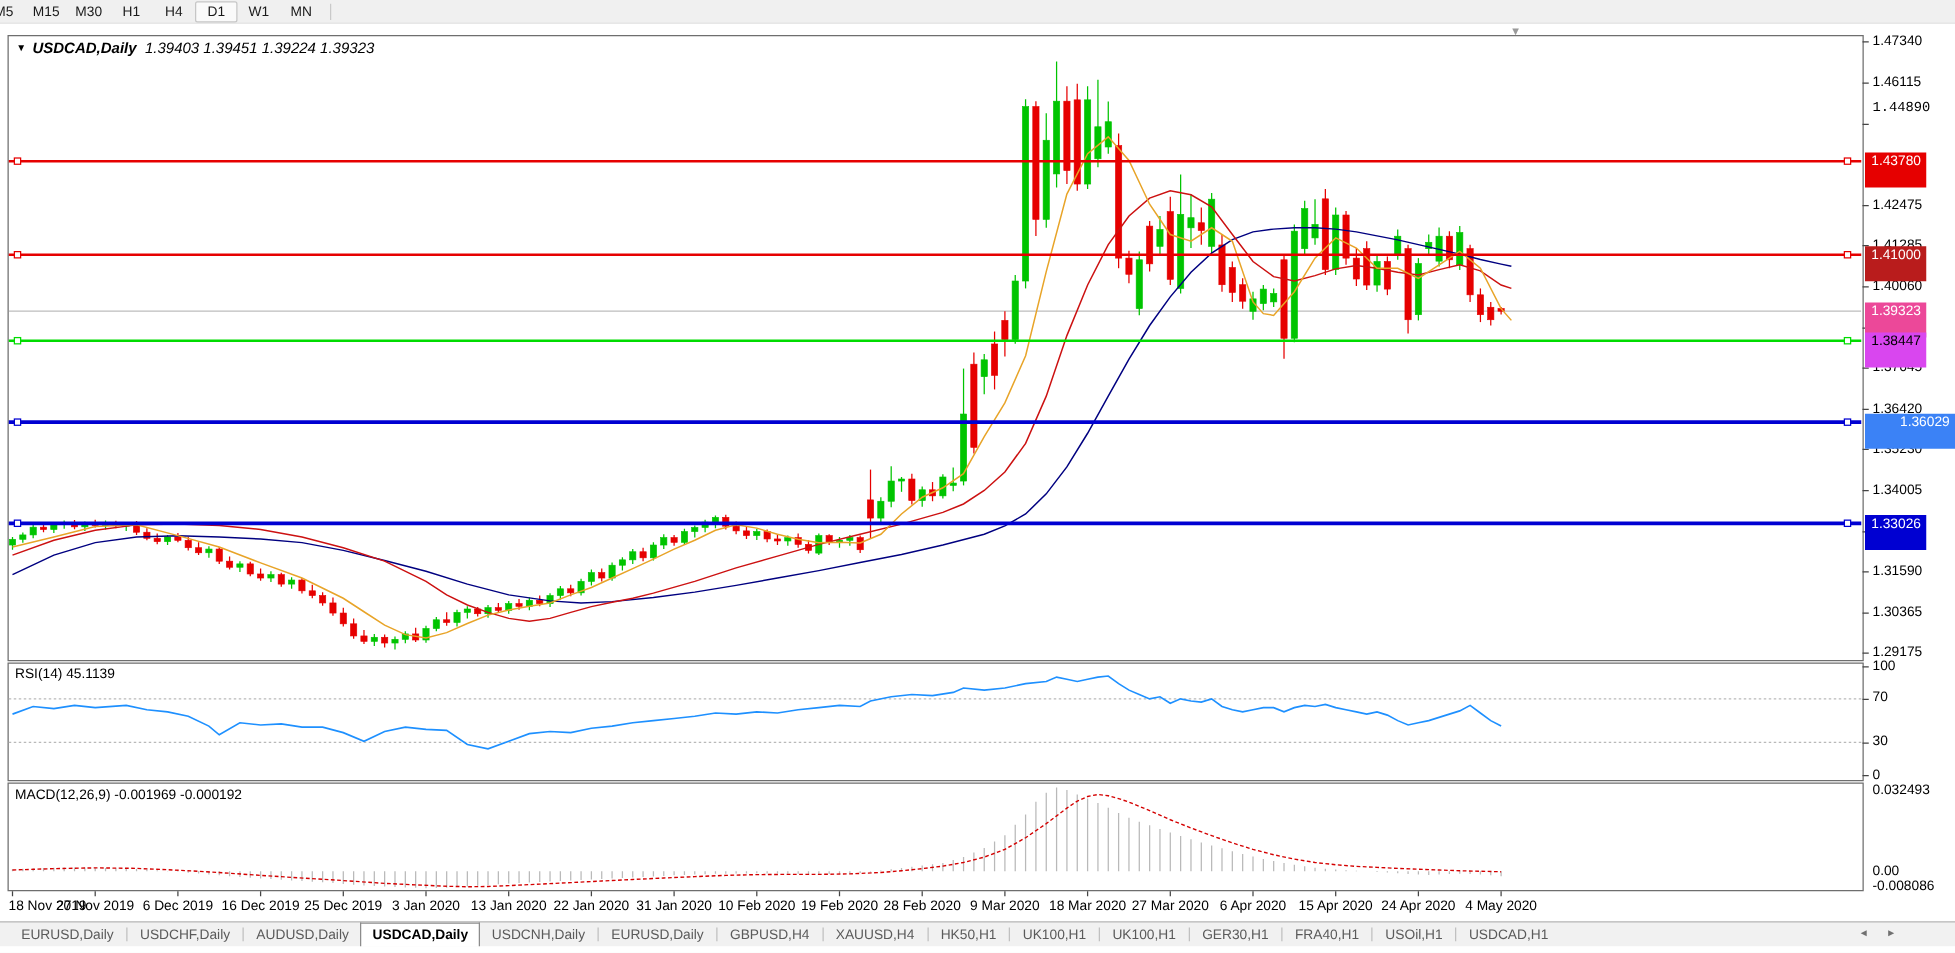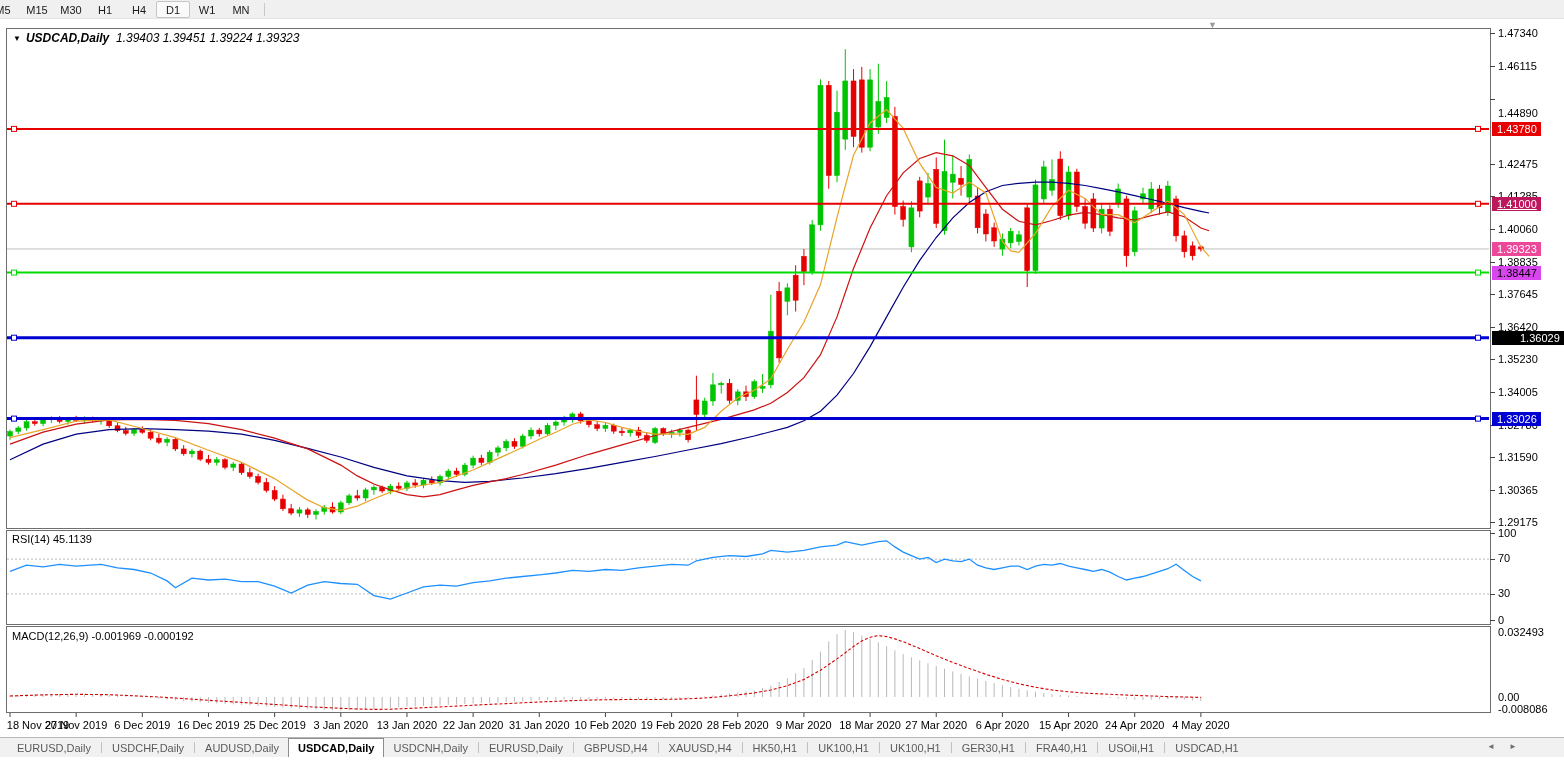--- a/index.html
+++ b/index.html
@@ -19,21 +19,21 @@
   
   .ovl { position:absolute; font-size:11px; color:#000; white-space:nowrap; }
   #chart-title { left:13px; top:31px; font-size:12px; font-weight:700; color:#000;font-style:italic; }
   #chart-title .dd { font-size:8px; position:relative; top:-1px; margin-right:5px; }
   #rsi-label { left:12px; top:533px; font-size:11px; }
   #macd-label { left:12px; top:630px; font-size:11px; }
   #scroll-marker { position:absolute; left:1208px; top:20px; font-size:9px; color:#9a9a9a; }
   
   .axis-label { position:absolute; left:1498px; font-size:11px; color:#000; }
   .axis-tick { position:absolute; left:1490px; width:5px; height:1px; background:#444; }
-  .price-badge { position:absolute; left:1492px; height:14px; line-height:14px; padding:0 4px 0 5px;
+  .price-badge { position:absolute; left:1492px; height:28px; line-height:14px; padding:0 4px 0 5px;
     font-size:11px; font-weight:400; }
   
   .date-label { position:absolute; top:719px; font-size:11px; color:#000; transform:translateX(-50%); }
   
   #tabbar { position:absolute; left:0; top:737px; width:1564px; height:25px; background:#f1f1f1;
     border-top:1px solid #b7b7b7; border-bottom:5px solid #ffffff; display:flex; align-items:stretch; padding-left:8px; }
   .tab { display:flex; align-items:center; padding:0 9px; font-size:11px; color:#5a5a5a; cursor:default; }
   .tab.active { background:#ffffff; border:1px solid #8c8c8c; border-bottom:none; color:#000; font-weight:700; margin-top:0px; }
   .tab-sep { width:1px; background:#c0c0c0; margin:4px 1px; }
   .tab-nav { position:absolute; top:3px; width:14px; height:14px; font-size:8px; color:#707070;
@@ -570,21 +570,21 @@
 
   <div class="ovl" id="rsi-label">RSI(14) 45.1139</div>
   <div class="ovl" id="macd-label">MACD(12,26,9) -0.001969 -0.000192</div>
   <div id="scroll-marker">▼</div>
 
   <div id="price-axis">
       <div class="axis-label" style="top: 26.5px;">1.47340</div>
       <div class="axis-tick" style="top: 33px;"></div>
       <div class="axis-label" style="top: 59.5011px;">1.46115</div>
       <div class="axis-tick" style="top: 66.0011px;"></div>
-      <div class="axis-label" style="top: 107px;">1.44890</div>
+      <div class="axis-label" style="top: 81px; font-family: Liberation Mono, monospace;">1.44890</div>
       <div class="axis-tick" style="top: 99.0022px;"></div>
       <div class="axis-label" style="top: 157.561px;">1.42475</div>
       <div class="axis-tick" style="top: 164.061px;"></div>
       <div class="axis-label" style="top: 189.62px;">1.41285</div>
       <div class="axis-tick" style="top: 196.12px;"></div>
       <div class="axis-label" style="top: 222.621px;">1.40060</div>
       <div class="axis-tick" style="top: 229.121px;"></div>
       <div class="axis-label" style="top: 255.622px;">1.38835</div>
       <div class="axis-tick" style="top: 262.122px;"></div>
       <div class="axis-label" style="top: 287.68px;">1.37645</div>
@@ -608,24 +608,24 @@
       <div class="axis-label" style="top: 552px;">70</div>
       <div class="axis-tick" style="top: 559.1px;"></div>
       <div class="axis-label" style="top: 587.4px;">30</div>
       <div class="axis-tick" style="top: 593.9px;"></div>
       <div class="axis-label" style="top: 613.5px;">0</div>
       <div class="axis-tick" style="top: 620px;"></div>
       <div class="axis-label" style="top: 625.5px;">0.032493</div>
       <div class="axis-label" style="top: 690.5px;">0.00</div>
       <div class="axis-label" style="top: 702.5px;">-0.008086</div>
       <div class="price-badge" style="top: 121.905px; background: rgb(230, 0, 0); color: rgb(255, 255, 255);">1.43780</div>
-      <div class="price-badge" style="top: 196.797px; background: #be185d; color: rgb(255, 255, 255); text-decoration: underline;">1.41000</div>
+      <div class="price-badge" style="top: 196.797px; background: #b91c1c; color: rgb(255, 255, 255);">1.41000</div>
       <div class="price-badge" style="top: 241.975px; background: #ec4899; color: rgb(255, 255, 255);">1.39323</div>
       <div class="price-badge" style="top: 265.574px; background: #d946ef; color: rgb(0, 0, 0); text-align: right;">1.38447</div>
-      <div class="price-badge" style="top: 330.714px; background: #000000; color: rgb(255, 255, 255); padding-left: 28px;">1.36029</div>
+      <div class="price-badge" style="top: 330.714px; background: #3b82f6; color: rgb(255, 255, 255); padding-left: 28px;">1.36029</div>
       <div class="price-badge" style="top: 411.614px; background: rgb(0, 0, 210); color: rgb(255, 255, 255);">1.33026</div>
     </div>
   <div id="date-axis">
       <div class="date-label" style="left: 38px;">18 Nov 2019</div>
       <div class="date-label" style="left: 76.16px;">27 Nov 2019</div>
       <div class="date-label" style="left: 142.32px;">6 Dec 2019</div>
       <div class="date-label" style="left: 208.48px;">16 Dec 2019</div>
       <div class="date-label" style="left: 274.64px;">25 Dec 2019</div>
       <div class="date-label" style="left: 340.8px;">3 Jan 2020</div>
       <div class="date-label" style="left: 406.96px;">13 Jan 2020</div>

